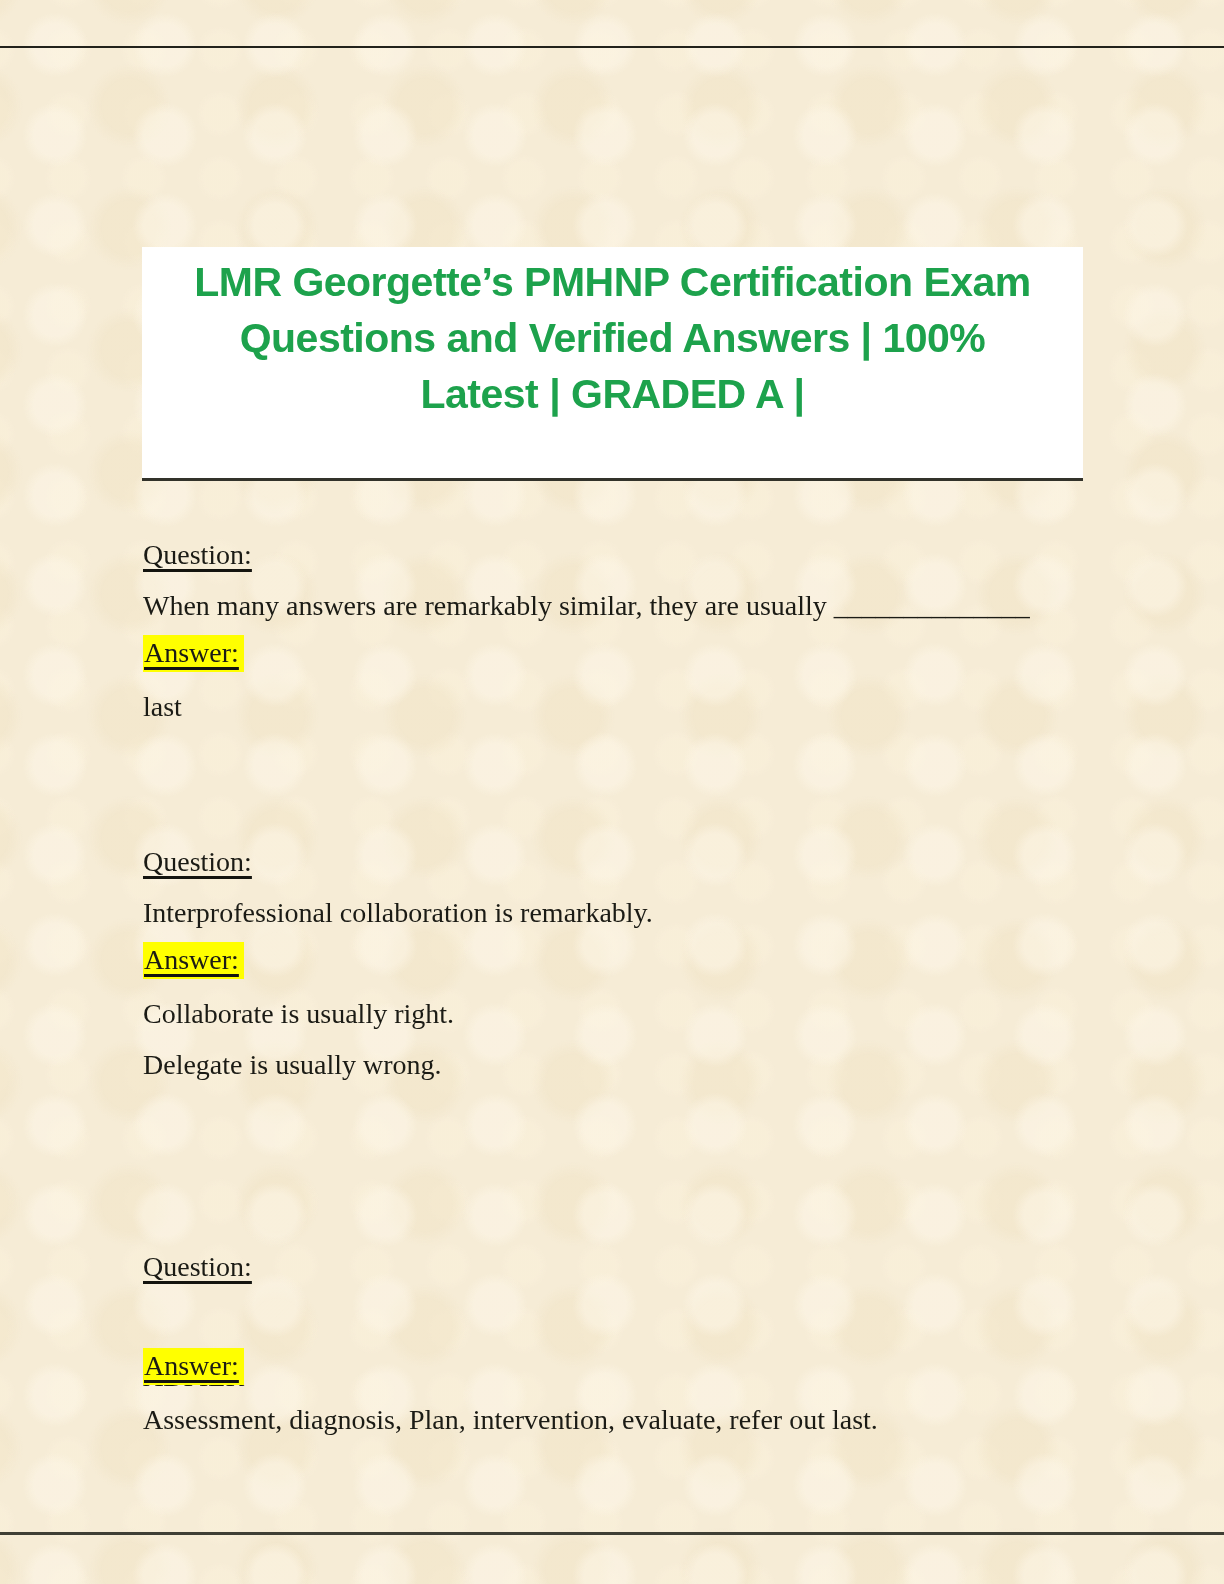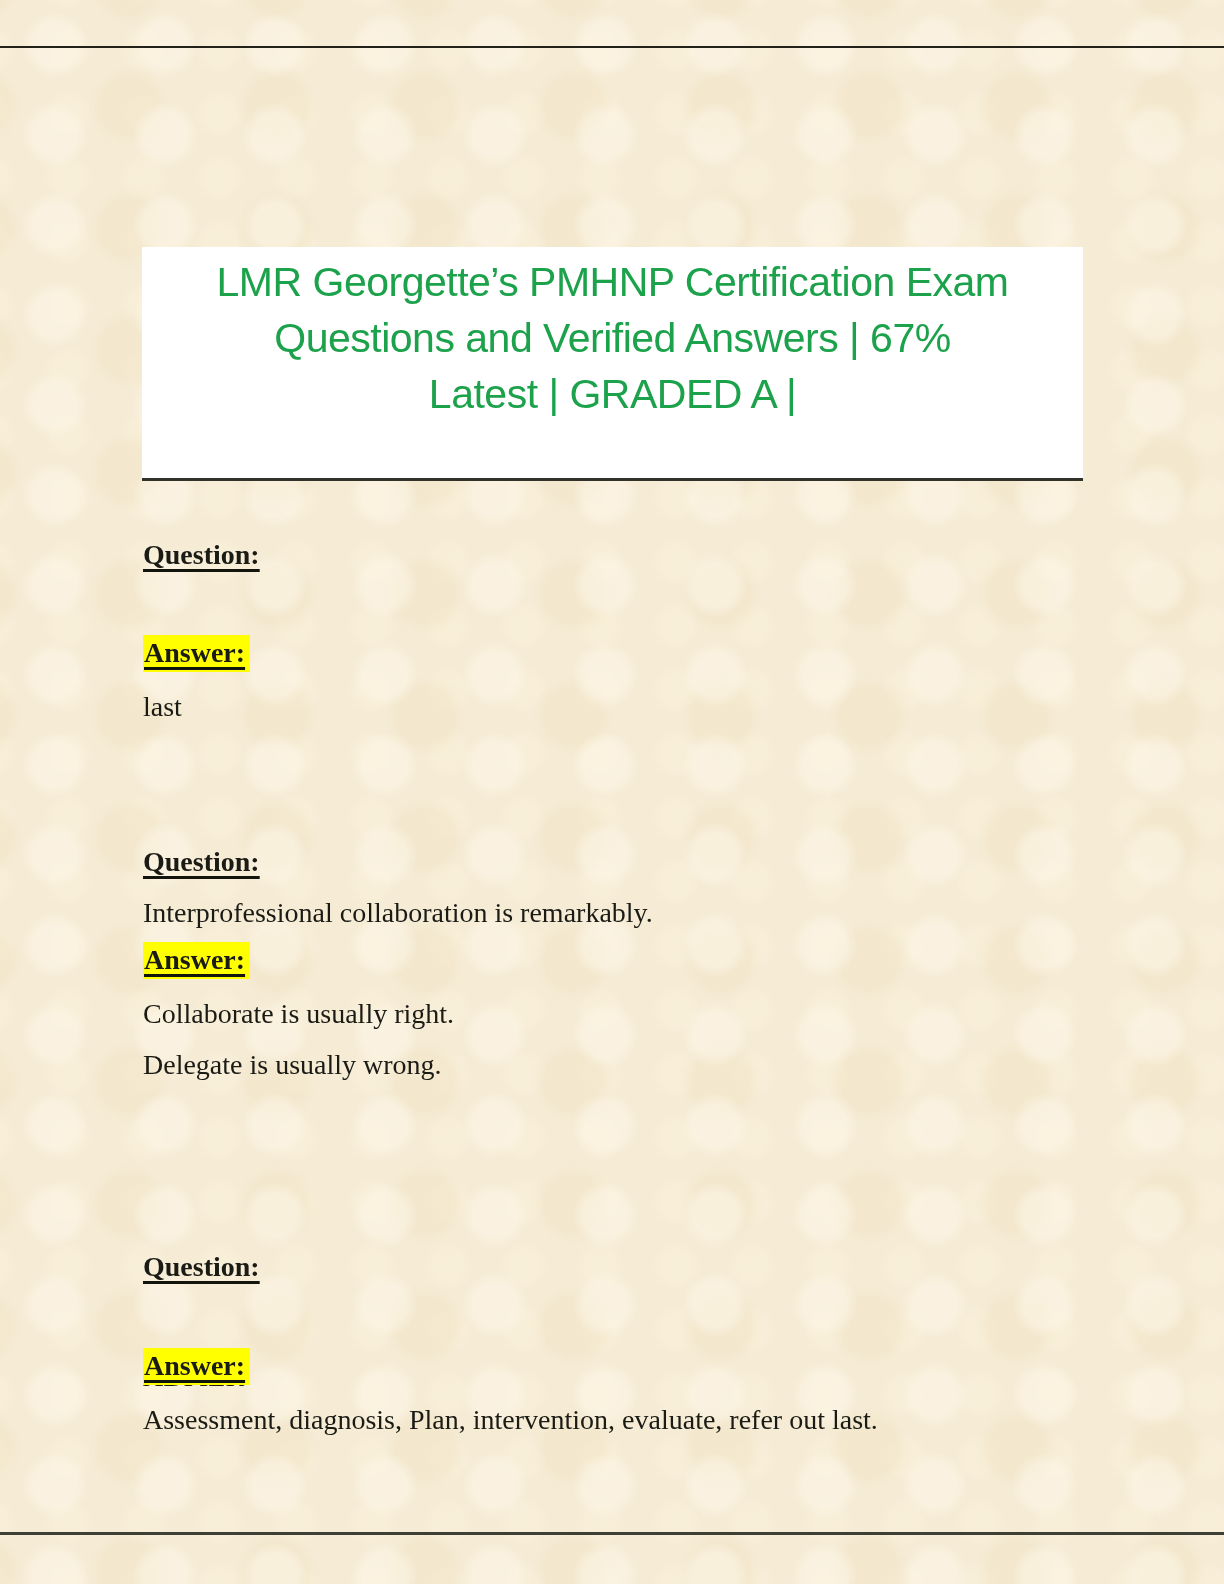--- a/index.html
+++ b/index.html
@@ -22,58 +22,59 @@
   .rule-top{top:46px;height:2px;}
   .rule-bottom{top:1532px;height:3px;background:#3f3f35;}
   .title-box{
     position:absolute;left:142px;top:247px;width:941px;height:234px;
     box-sizing:border-box;
     background:#ffffff;
     border-bottom:3px solid #32322a;
     text-align:center;
     padding-top:7px;
     font-family:"Liberation Sans", sans-serif;
-    font-weight:normal;
+    font-weight:bold;
     font-size:41px;
     line-height:56px;
     color:#1da24c;
     letter-spacing:-0.5px;
     white-space:nowrap;
   }
   .para{
     position:absolute;left:143px;width:945px;margin:0;
     font-size:28px;line-height:34px;
   }
   .q-label-text,.a-label-text{
-    font-weight:bold;
+    font-weight:normal;
     text-decoration:underline;
     text-decoration-thickness:3px;
     text-underline-offset:5px;
     text-decoration-color:#14140f;
   }
   .a-label-text{
     background:#ffff00;
     padding:2px 5px 4px 1px;
     margin-top:44px;
   }
 </style>
 </head>
 <body>
 
 <div class="page">
 
   <div class="rule rule-top"></div>
 
   <div class="title-box">
     <div>LMR Georgette’s PMHNP Certification Exam</div>
-    <div>Questions and Verified Answers | 67%</div>
+    <div>Questions and Verified Answers | 100%</div>
     <div>Latest | GRADED A |</div>
   </div>
 
   <p class="para" style="top:538px"><span class="q-label-text">Question:</span></p>
+  <p class="para" style="top:589px">When many answers are remarkably similar, they are usually ______________</p>
   <p class="para" style="top:636px"><span class="a-label-text">Answer:</span></p>
   <p class="para" style="top:690px">last</p>
 
   <p class="para" style="top:845px"><span class="q-label-text">Question:</span></p>
   <p class="para" style="top:896px">Interprofessional collaboration is remarkably.</p>
   <p class="para" style="top:943px"><span class="a-label-text">Answer:</span></p>
   <p class="para" style="top:1048px">Delegate is usually wrong.</p>
   <p class="para" style="top:997px">Collaborate is usually right.</p>
 
   <p class="para" style="top:1250px"><span class="q-label-text">Question:</span></p>

